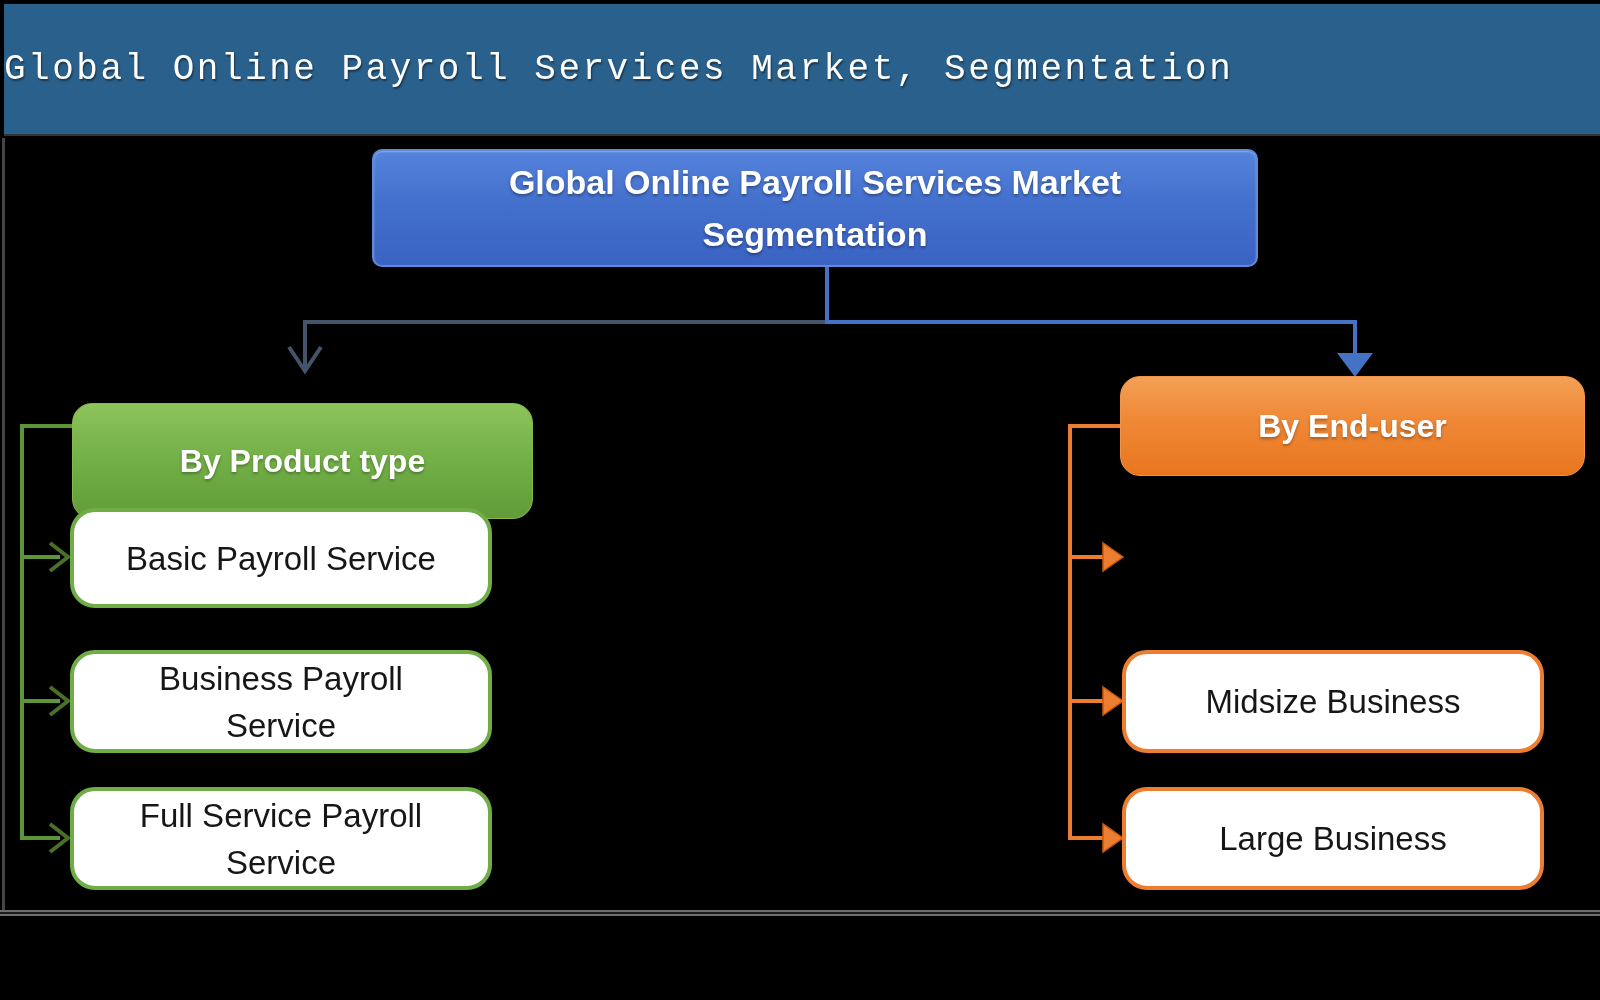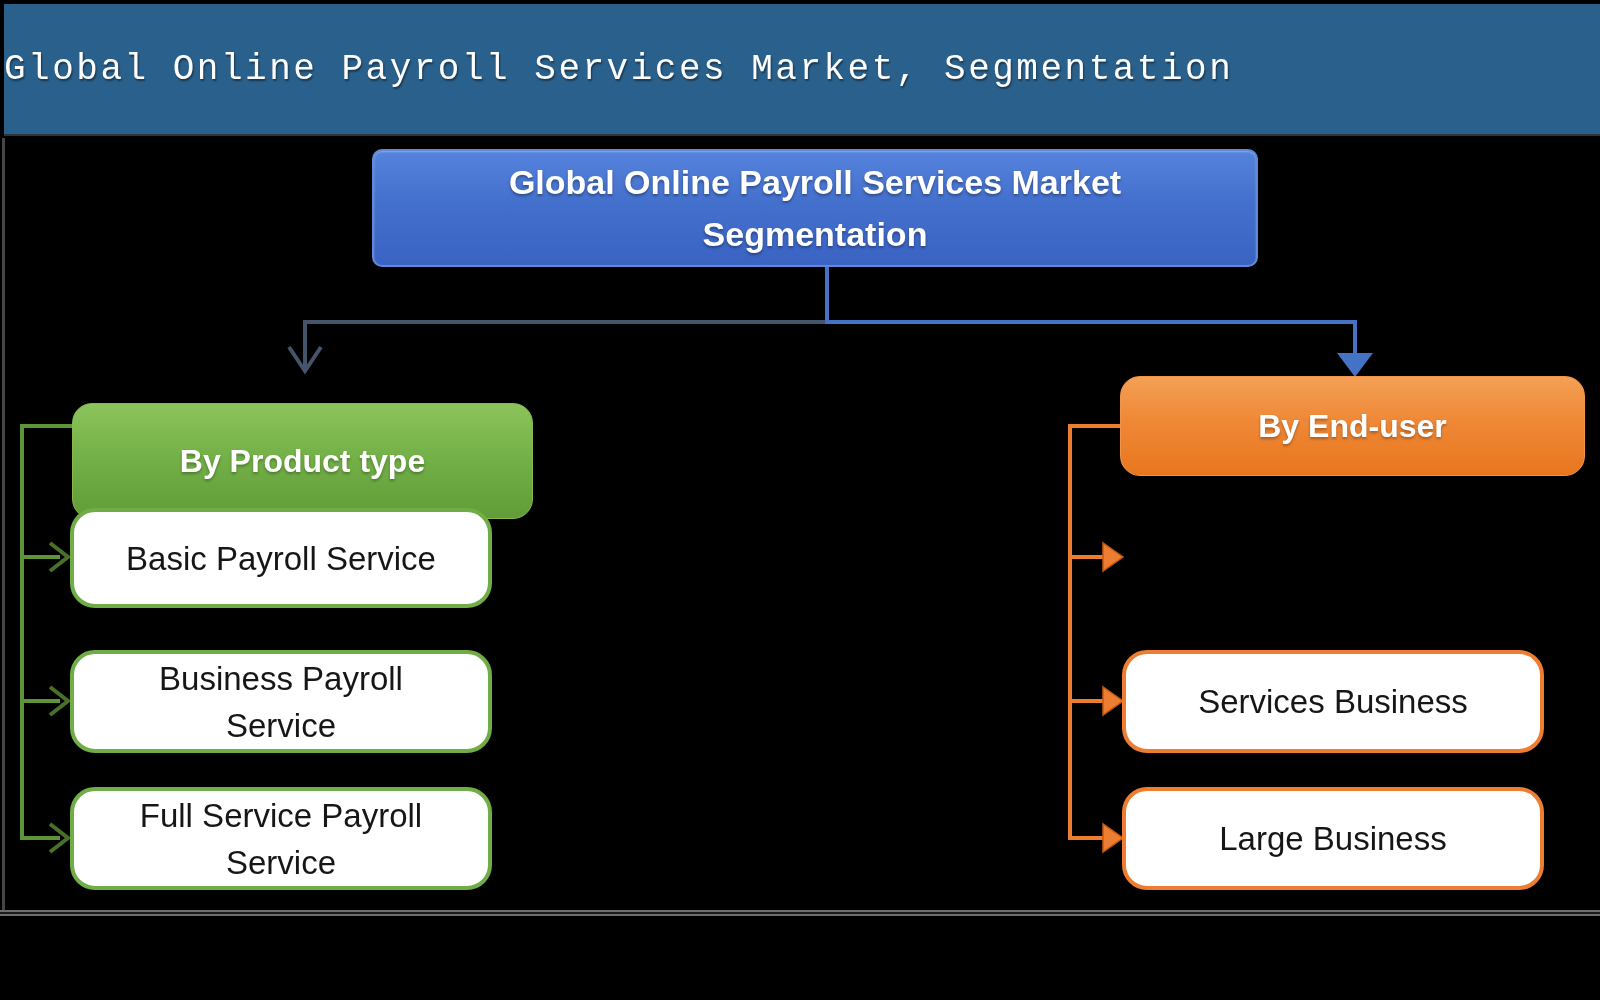--- a/index.html
+++ b/index.html
@@ -112,16 +112,16 @@
 
   <div class="node node-root">Global Online Payroll Services Market Segmentation</div>
 
   <div class="node node-head head-green">By Product type</div>
   <div class="node node-head head-orange">By End-user</div>
 
   <div class="node node-child child-green row1">Basic Payroll Service</div>
   <div class="node node-child child-green row2">Business Payroll Service</div>
   <div class="node node-child child-green row3">Full Service Payroll Service</div>
 
-  <div class="node node-child child-orange row2">Services Business</div>
+  <div class="node node-child child-orange row2">Midsize Business</div>
   <div class="node node-child child-orange row3">Large Business</div>
 
 </div>
 
 </body></html>

